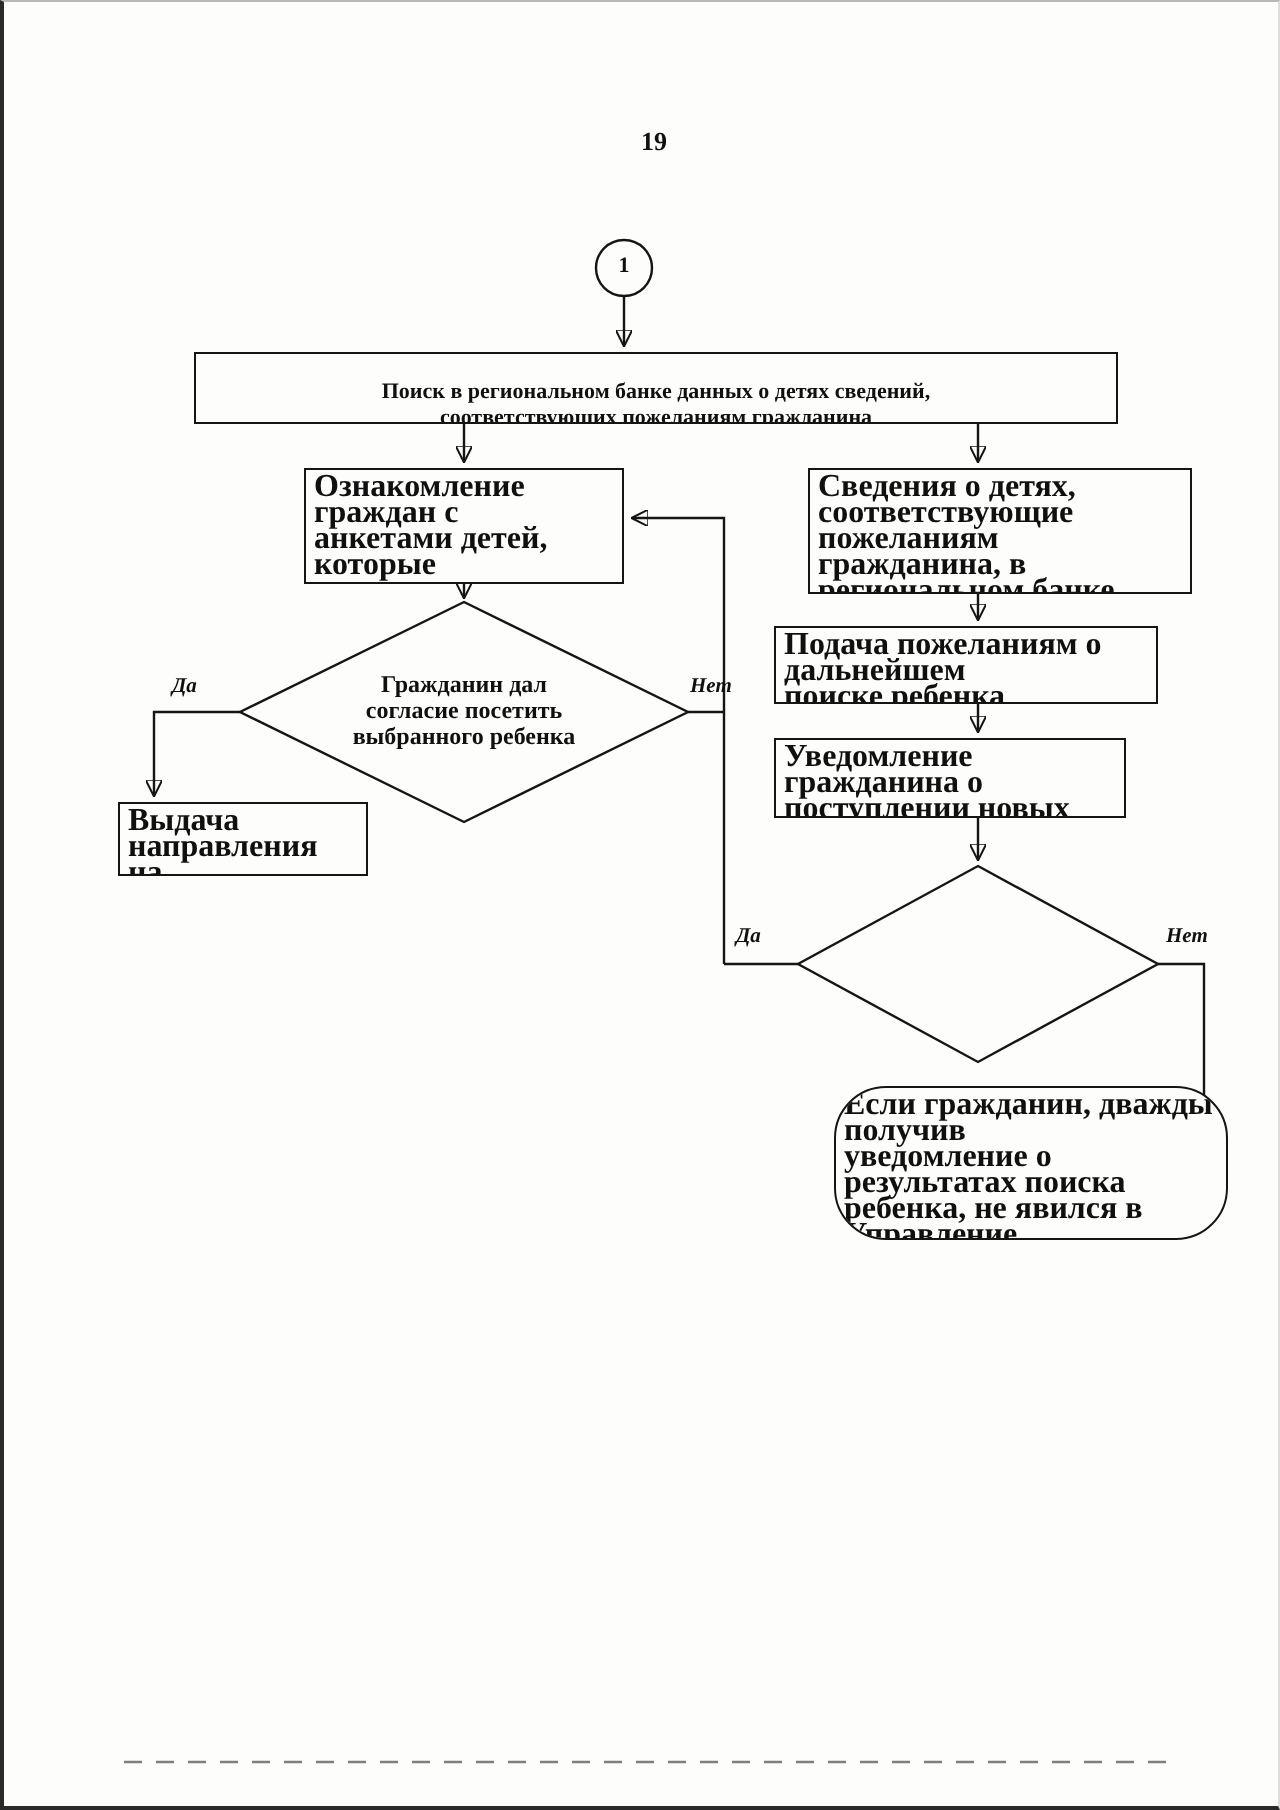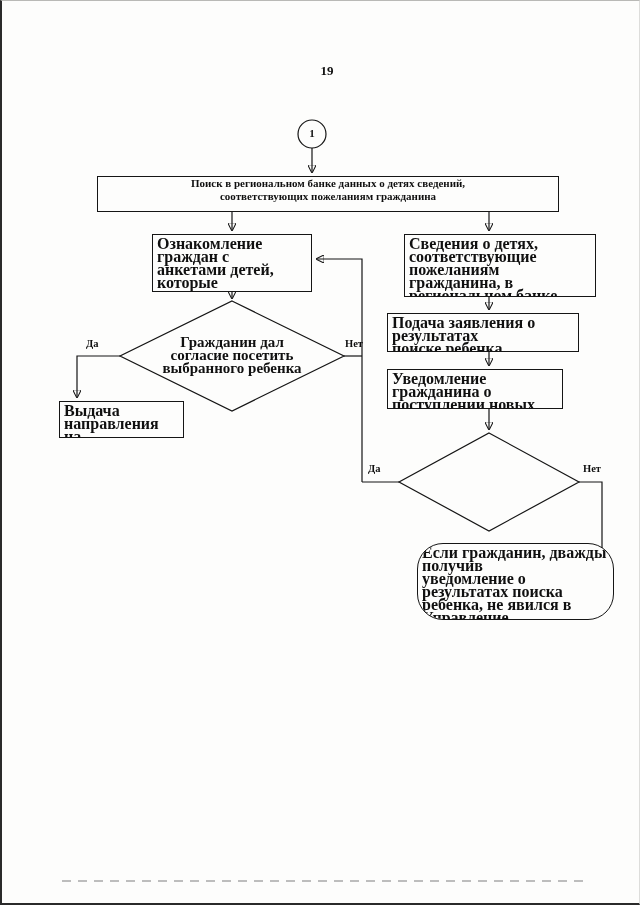--- a/index.html
+++ b/index.html
@@ -18,26 +18,26 @@
   svg.wires path, svg.wires line { stroke:#151515; stroke-width:1.2; fill:none; }
   svg.wires polygon { fill:#fdfdfc; stroke:#151515; stroke-width:1.2; }
   svg.wires circle { fill:#fdfdfc; stroke:#151515; stroke-width:1.2; }
   .box {
     position:absolute; background:#fdfdfc; border:1px solid #151515; box-sizing:border-box;
     font-size:16px; line-height:13px; font-weight:bold; color:#101010;
     white-space:pre-line; padding:2px 4px; overflow:hidden;
   }
   .ghost {
     position:absolute; background:transparent; border:none; box-sizing:border-box;
-    font-size:15px; line-height:13px; font-weight:bold; color:#101010;
+    font-size:12px; line-height:13px; font-weight:bold; color:#101010;
     white-space:pre-line; text-align:center; overflow:hidden;
   }
-  .branch-label { position:absolute; font-size:10.5px; font-weight:bold; color:#101010; }
+  .branch-label { position:absolute; font-size:10.5px; font-weight:bold; color:#101010;font-style:italic; }
 
-  .n-search { left:95px; top:175px; width:462px; height:36px; text-align:center; font-size:11px; padding-top:0; }
+  .n-search { left:95px; top:175px; width:462px; height:36px; text-align:center; font-size:11px; padding-top:13px; }
   .n-famil { left:150px; top:233px; width:160px; height:58px; }
   .n-referral { left:57px; top:400px; width:125px; height:37px; }
   .n-nodata { left:402px; top:233px; width:192px; height:63px; }
   .n-application { left:385px; top:312px; width:192px; height:39px; }
   .n-notification { left:385px; top:368px; width:176px; height:40px; }
   .n-suspension { left:415px; top:542px; width:197px; height:77px;border-radius:26px; }
 
   .t-circle { left:296px; top:126px; width:28px; height:16px; font-size:11px; }
   .t-consent { left:146px; top:335px; width:168px; height:42px; }
   .t-appeared { left:417px; top:461px; width:140px; height:42px; }
@@ -89,21 +89,21 @@
   <div class="box n-famil">Ознакомление граждан с
 анкетами детей, которые
 учтены в региональном банке
 данных о детях</div>
   <div class="box n-referral">Выдача направления на
 посещение ребенка</div>
   <div class="box n-nodata">Сведения о детях, соответствующие
 пожеланиям гражданина, в
 региональном банке данных о детях
 отсутствуют</div>
-  <div class="box n-application">Подача заявления о результатах
+  <div class="box n-application">Подача пожеланиям о дальнейшем
 поиске ребенка</div>
   <div class="box n-notification">Уведомление гражданина о
 поступлении новых сведений о детях</div>
   <div class="box n-suspension">Если гражданин, дважды получив
 уведомление о результатах поиска
 ребенка, не явился в Управление
 поиск ребенка для данного
 гражданина приостанавливается</div>
 
   <div class="ghost t-consent">Гражданин дал

